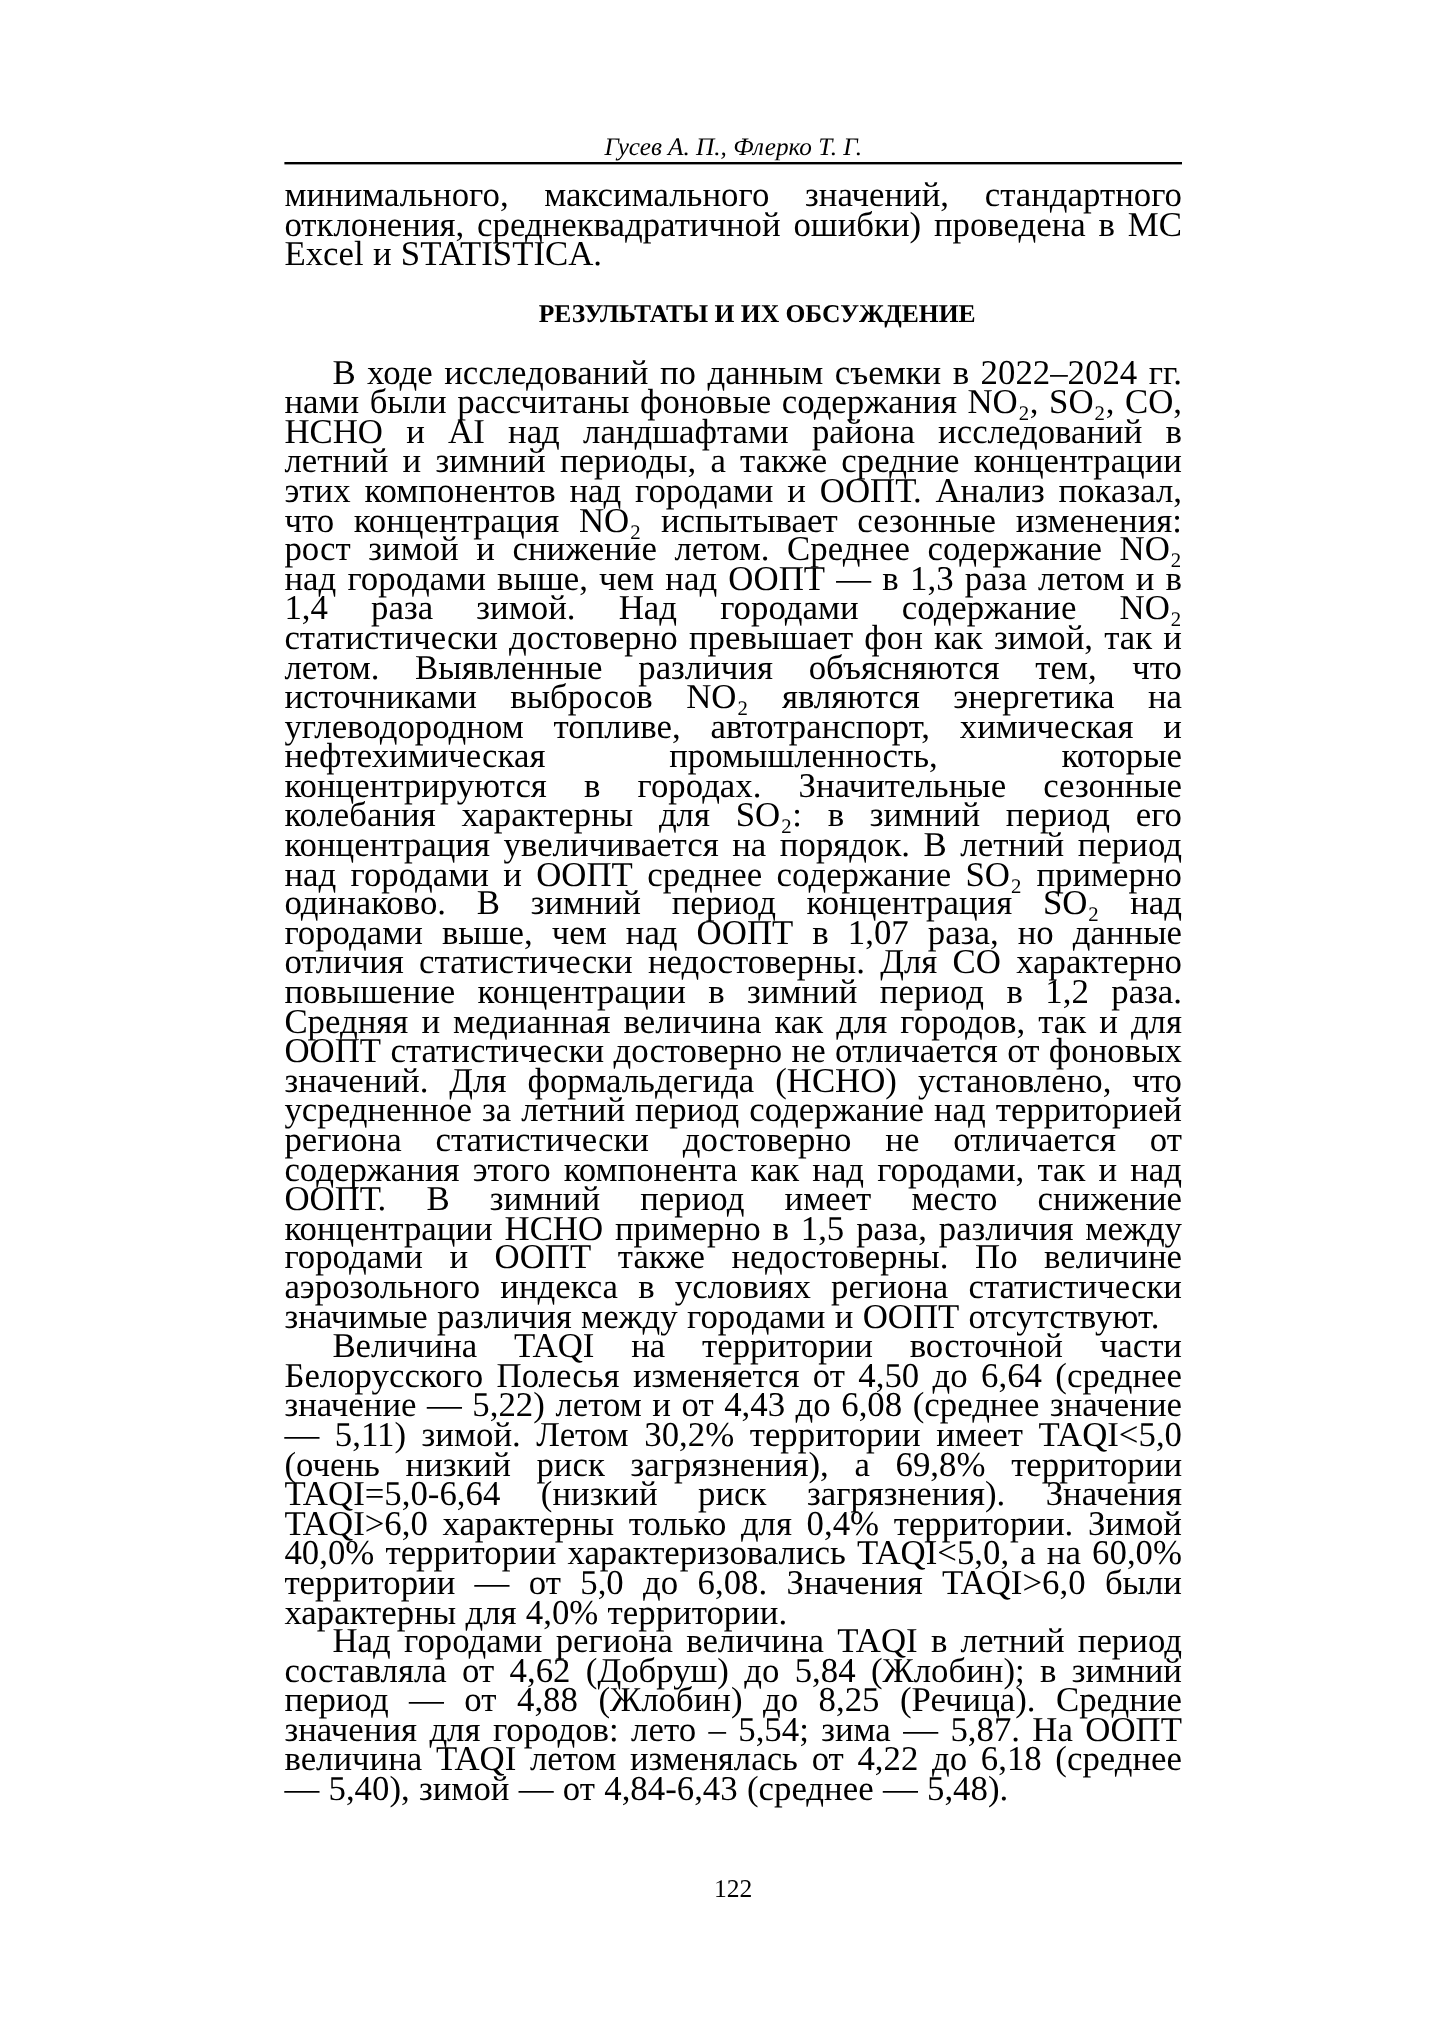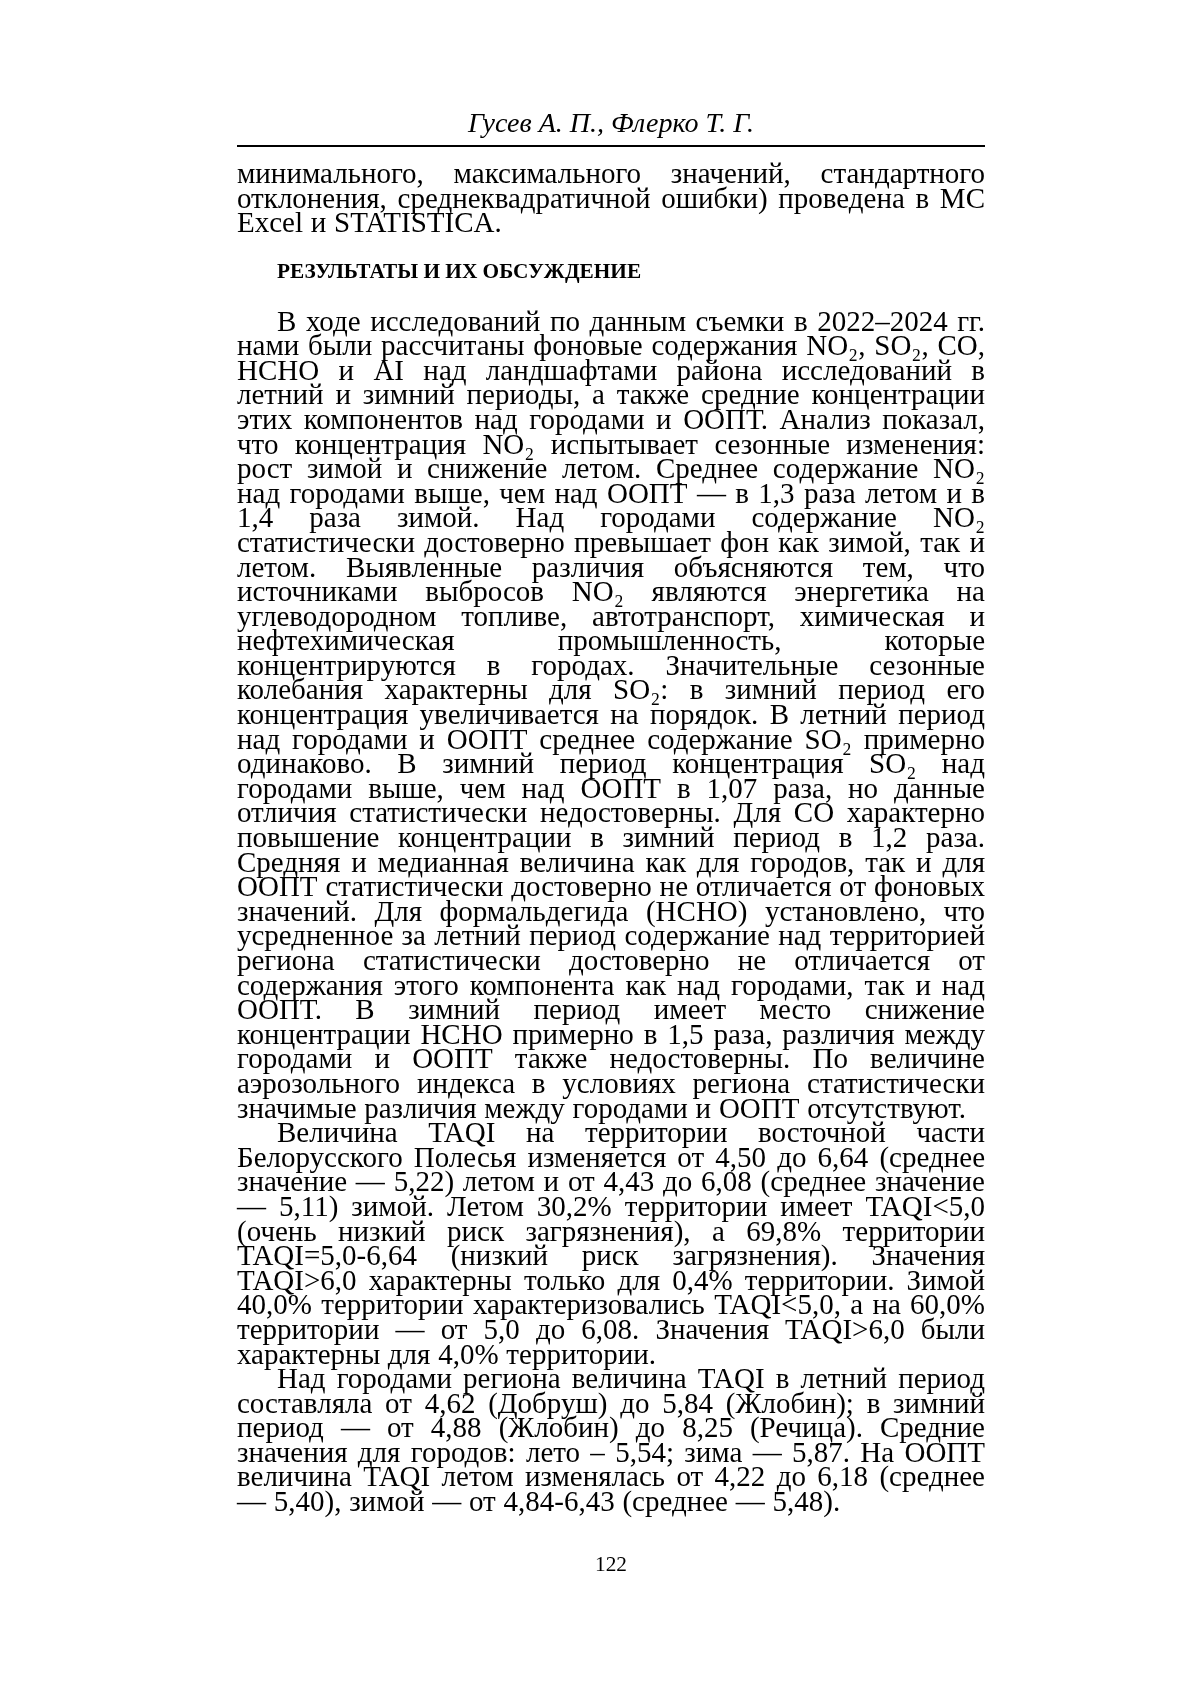--- a/index.html
+++ b/index.html
@@ -18,47 +18,47 @@
   }
   .content {
     position: absolute;
     left: 237px;
     top: 110px;
     width: 748px;
   }
   .running-head {
     text-align: center;
     font-style: italic;
-    font-size: 28px;
+    font-size: 21px;
     line-height: 25px;
-    padding-bottom: 10px;
+    padding-bottom: 0;
     border-bottom: 2px solid #000000;
     margin-bottom: 14px;
   }
   .para {
     font-size: 29px;
     line-height: 24.6px;
     text-align: justify;
     margin: 0;
     text-indent: 40px;
     word-spacing: 0.5px;
   }
   .para.no-indent {
     text-indent: 0;
   }
   .heading {
     font-size: 21.3px;
     line-height: 24.6px;
     font-weight: bold;
     text-indent: 40px;
-    text-align: left;
+    text-align: center;
     margin: 24.6px 0;
   }
   .page-number {
-    margin-top: 38px;
+    margin-top: 58px;
     text-align: center;
     font-size: 21.3px;
     line-height: 24.6px;
   }
 </style>
 </head>
 <body>
 
 <div class="page">
   <div class="content">

